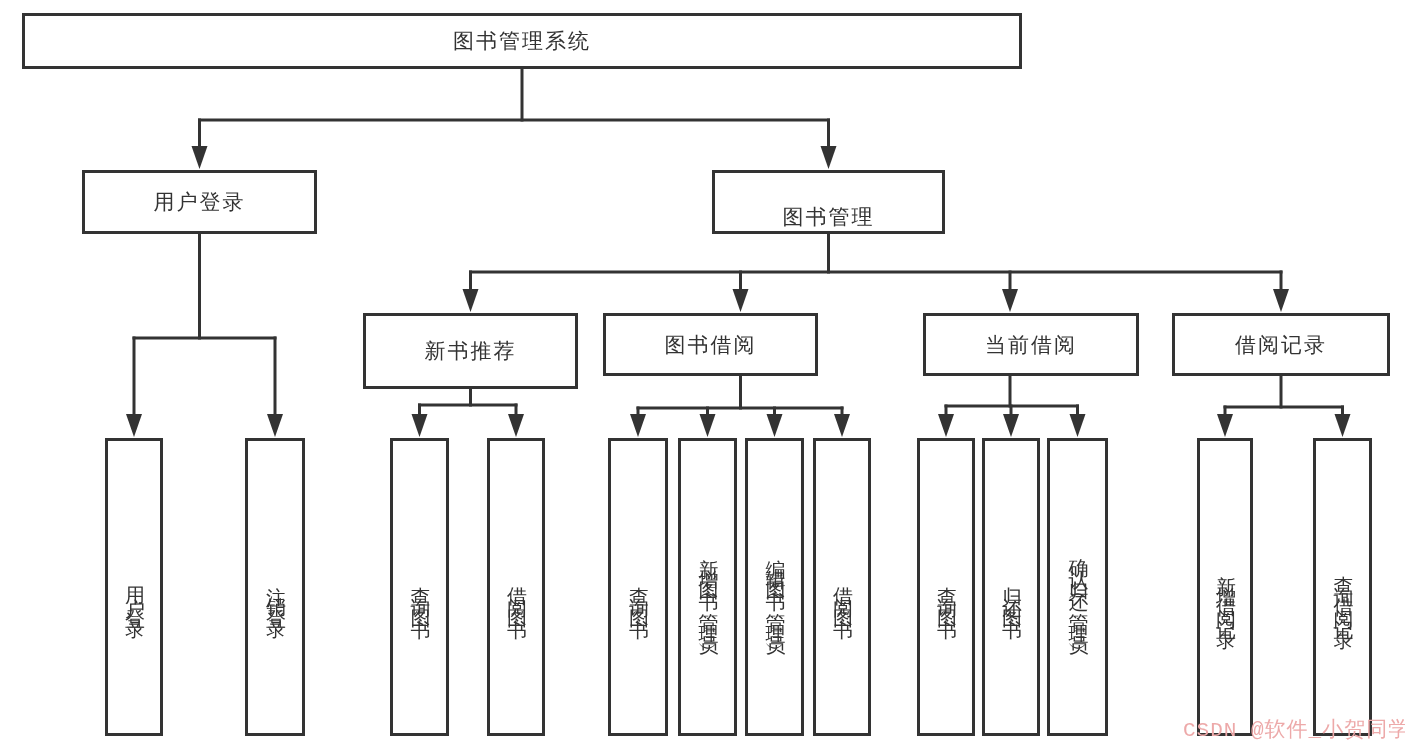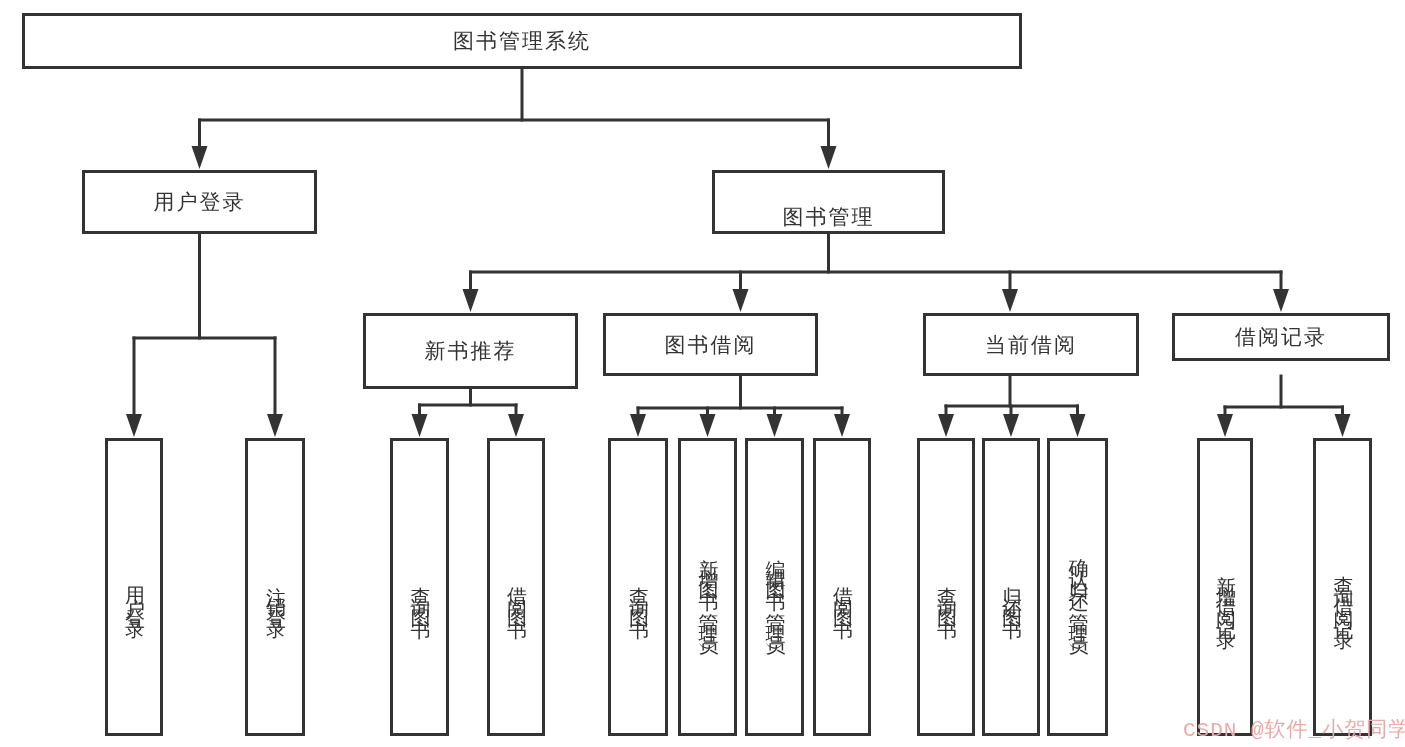--- a/index.html
+++ b/index.html
@@ -122,21 +122,21 @@
       </div>
       <div class="node" style="left: 363px; top: 313px; width: 215px; height: 76px;">
         <span class="lbl">新书推荐</span>
       </div>
       <div class="node" style="left: 603px; top: 313px; width: 215px; height: 63px;">
         <span class="lbl">图书借阅</span>
       </div>
       <div class="node" style="left: 902px; top: 313px; width: 216px; height: 63px; margin-left: 21px;">
         <span class="lbl">当前借阅</span>
       </div>
-      <div class="node" style="left: 1172px; top: 313px; width: 218px; height: 48px;">
+      <div class="node" style="left: 1172px; top: 313px; width: 218px; height: 63px;">
         <span class="lbl">借阅记录</span>
       </div>
       <div class="node vertical" style="left: 390px; top: 438px; width: 59px; height: 298px;">
         <span class="lbl">查询图书</span>
       </div>
       <div class="node vertical" style="left: 487px; top: 438px; width: 58px; height: 298px;">
         <span class="lbl">借阅图书</span>
       </div>
       <div class="node vertical" style="left: 608px; top: 438px; width: 60px; height: 298px;">
         <span class="lbl">查询图书</span>

